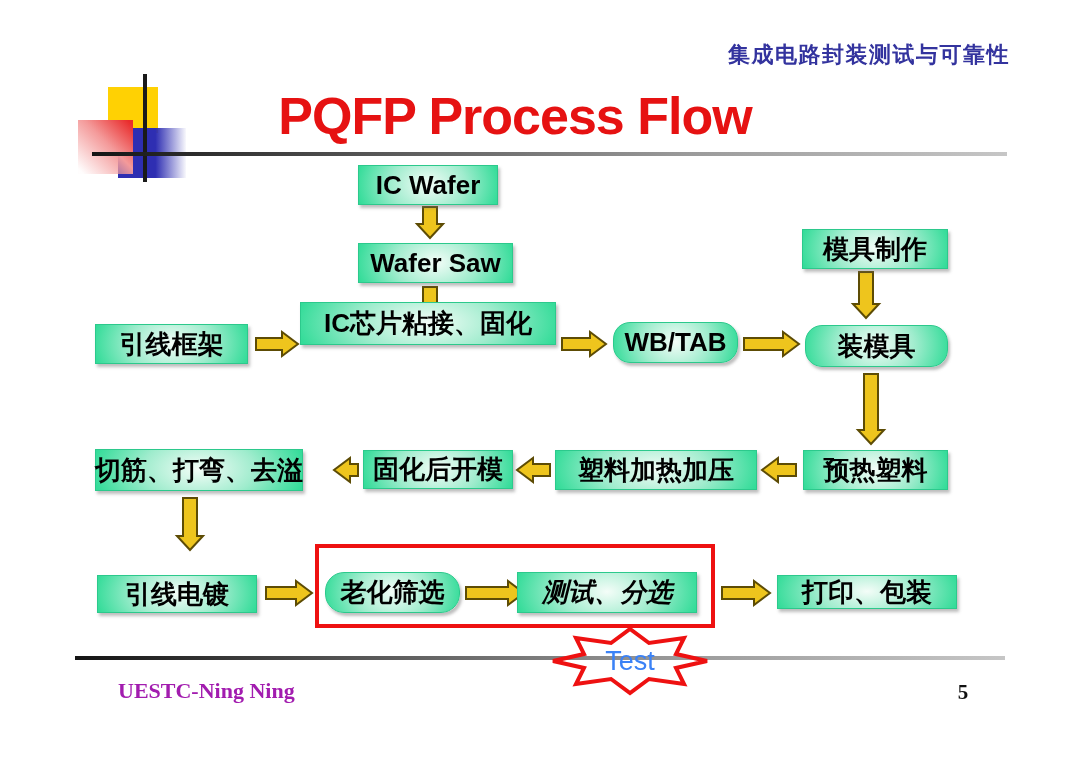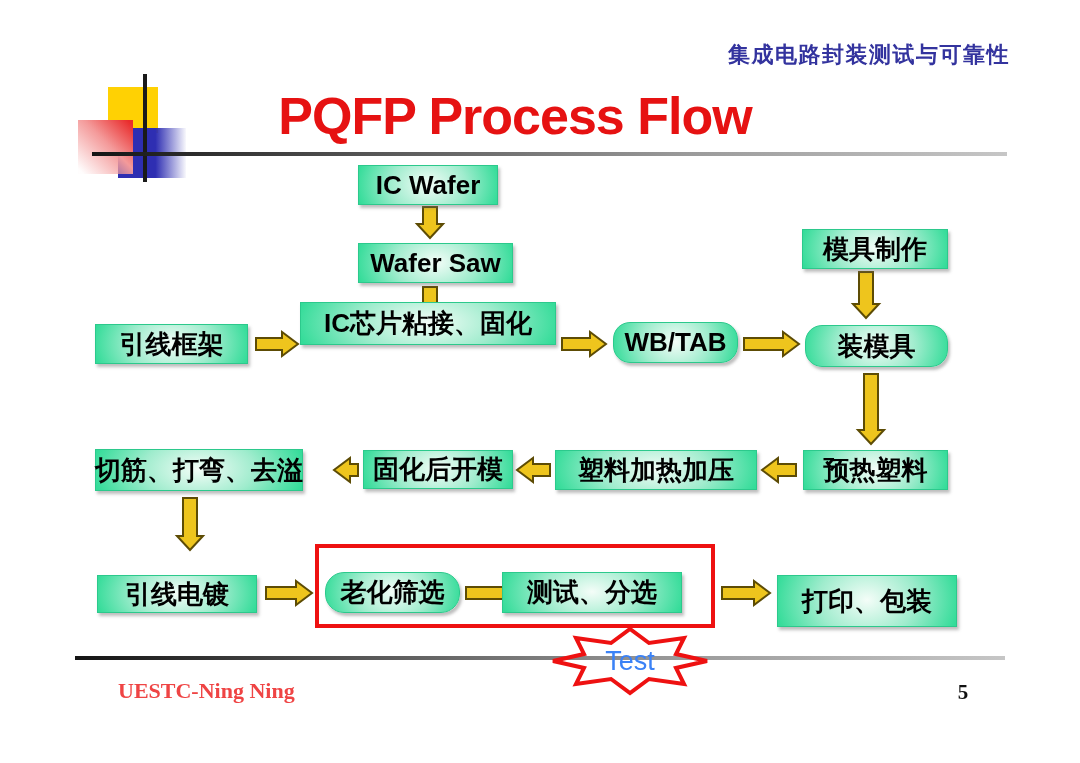--- a/index.html
+++ b/index.html
@@ -43,21 +43,21 @@
     border:4px solid #ee1111;box-sizing:border-box;z-index:3;background:transparent;
   }
   .star-layer{position:absolute;left:0;top:0;z-index:5;}
   .test-label{
     position:absolute;left:590px;top:646px;width:80px;text-align:center;
     font-size:27px;color:#3b82f6;z-index:6;
   }
   
   .footer-author{
     position:absolute;left:118px;top:678px;
-    font-family:"Liberation Serif",serif;font-weight:bold;font-size:22px;color:#ef4444;
+    font-family:"Liberation Serif",serif;font-weight:bold;font-size:22px;color:#a21caf;
   }
   .page-number{
     position:absolute;left:948px;top:680px;width:30px;text-align:center;
     font-family:"Liberation Serif",serif;font-weight:bold;font-size:21px;color:#111;
   }
 </style>
 </head>
 <body>
 
 <div class="slide">
@@ -95,22 +95,22 @@
   <div class="node" style="left:300px;top:302px;width:256px;height:43px;">IC芯片粘接、固化</div>
   <div class="node" style="left:613px;top:322px;width:125px;height:41px;border-radius:17px;">WB/TAB</div>
   <div class="node" style="left:802px;top:229px;width:146px;height:40px;">模具制作</div>
   <div class="node" style="left:805px;top:325px;width:143px;height:42px;border-radius:17px;">装模具</div>
   <div class="node" style="left:803px;top:450px;width:145px;height:40px;">预热塑料</div>
   <div class="node" style="left:555px;top:450px;width:202px;height:40px;">塑料加热加压</div>
   <div class="node" style="left:363px;top:450px;width:150px;height:39px;">固化后开模</div>
   <div class="node" style="left:95px;top:449px;width:208px;height:42px;">切筋、打弯、去溢</div>
   <div class="node" style="left:97px;top:575px;width:160px;height:38px;">引线电镀</div>
   <div class="node" style="left:325px;top:572px;width:135px;height:41px;border-radius:19px;">老化筛选</div>
-  <div class="node" style="left:502px;top:572px;width:180px;height:41px;">测试、分选</div>
-  <div class="node" style="left:777px;top:575px;width:180px;height:52px;">打印、包装</div>
+  <div class="node" style="left:517px;top:572px;width:180px;height:41px;font-style:italic;">测试、分选</div>
+  <div class="node" style="left:777px;top:575px;width:180px;height:34px;">打印、包装</div>
 
   <div class="test-rect"></div>
 
   <div class="hline hline-bottom"></div>
 
   <svg class="star-layer" width="1080" height="763" viewBox="0 0 1080 763">
     <polygon points="707,661 676,654 684,638 649,643 630,629 611,643 576,638 584,654 553,661 584,668 576,684 611,679 630,693 649,679 684,684 676,668" fill="none" stroke="#ee1111" stroke-width="4" stroke-linejoin="miter"></polygon>
   </svg>
   <div class="test-label">Test</div>
 

